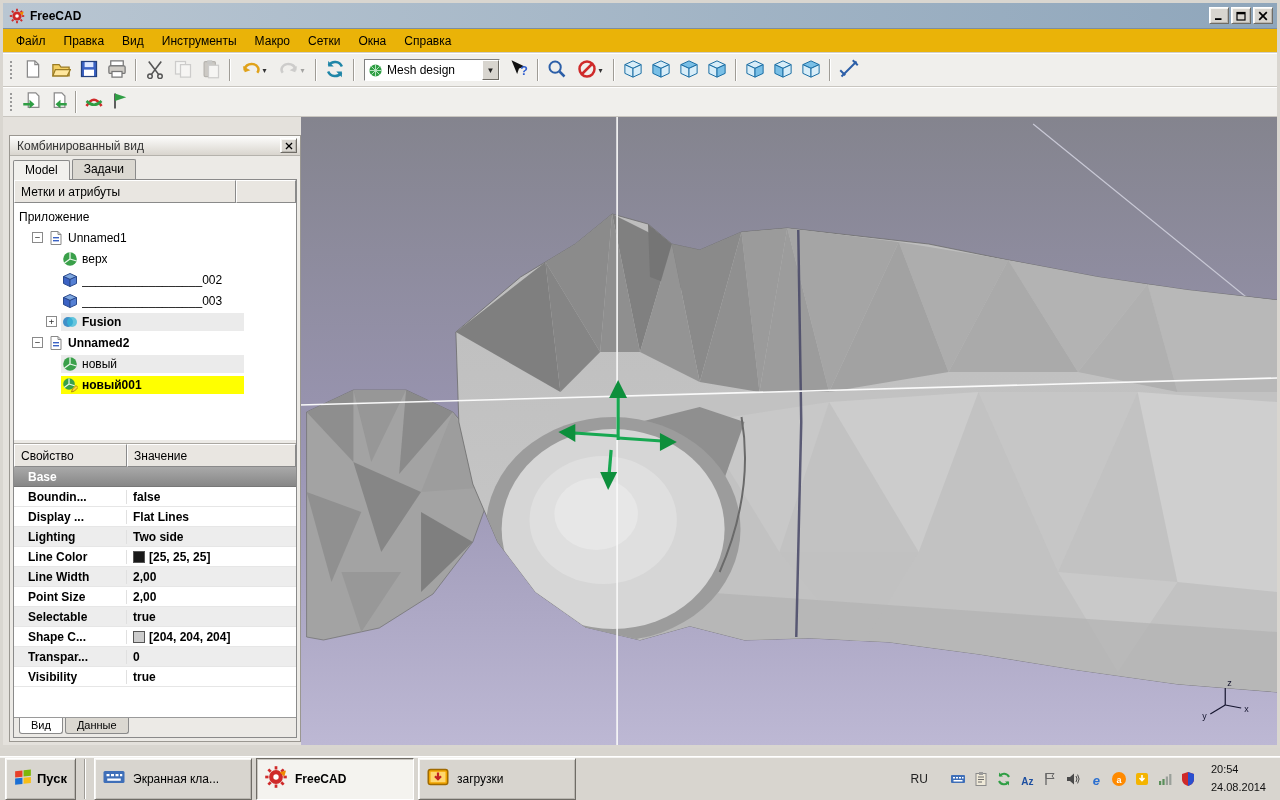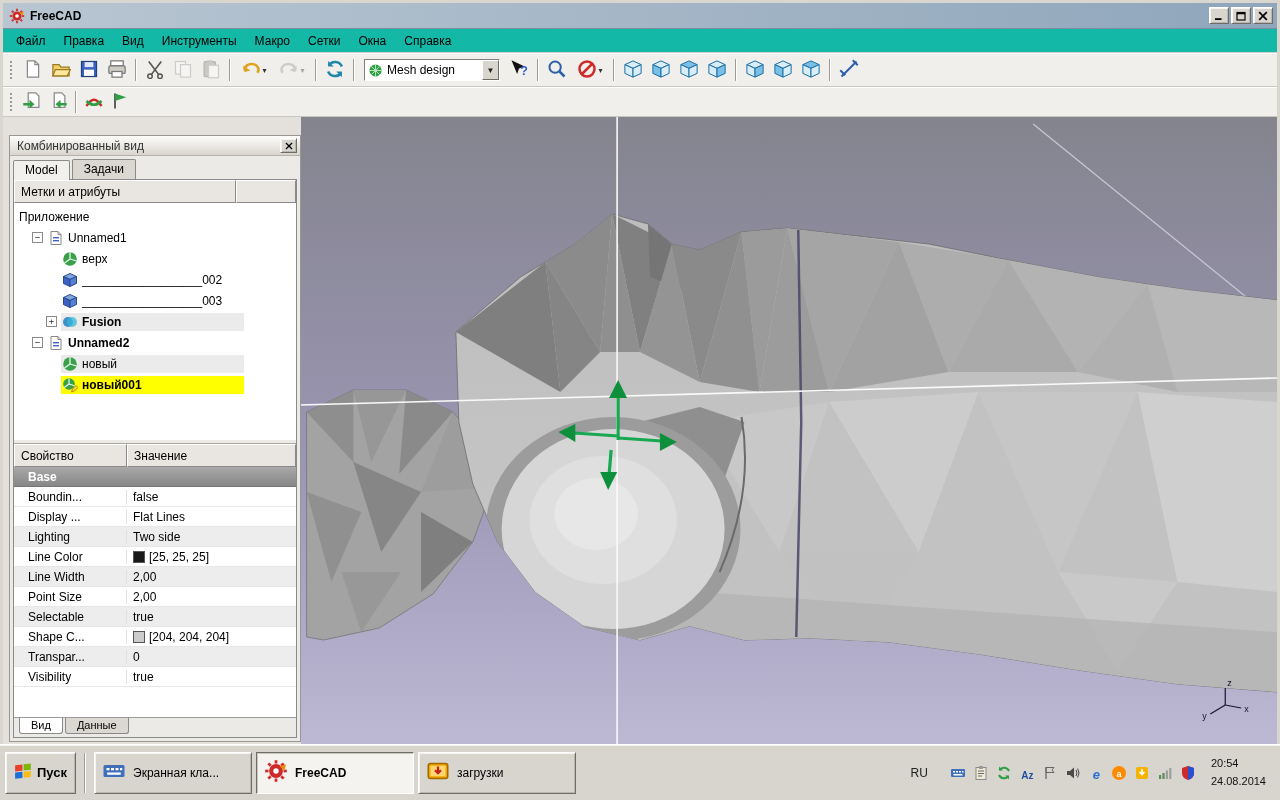--- a/index.html
+++ b/index.html
@@ -14,21 +14,21 @@
   .t-ic { width:16px; height:16px; flex:none; }
   .t-ic svg { width:16px; height:16px; }
   .t-text { font-weight:bold; margin-left:5px; color:#000; }
   .t-ctrls { margin-left:auto; display:flex; gap:2px; }
   .wbtn { width:20px; height:17px; display:flex; align-items:center; justify-content:center; padding:0; cursor:default; }
   .wbtn svg { width:10px; height:10px; }
   .raised { background:#d8d5cf; border:1px solid; border-color:#ffffff #6f6c66 #6f6c66 #ffffff;
             box-shadow:inset 1px 1px 0 #f6f5f2, inset -1px -1px 0 #b9b6b0; }
 
   .menubar { height:24px; flex:none; display:flex; align-items:center; padding-left:4px;
-             background:#14b8a6; border-bottom:1px solid #d2cfc9; }
+             background:#eab308; border-bottom:1px solid #d2cfc9; }
   .menu-item { padding:3px 9px; cursor:default; }
 
   .toolbar { flex:none; display:flex; align-items:center; padding:2px 4px;
              background:#f0efec; border-top:1px solid #ffffff; border-bottom:1px solid #c9c6c0; }
   .toolbar.row1 { height:34px; }
   .toolbar.row2 { height:30px; }
   .tb-handle { width:5px; height:20px; margin:0 5px 0 2px; flex:none;
                background:radial-gradient(circle,#9a9a9a 1px,transparent 1.3px) 0 0/4px 4px; }
   .tb-sep { width:2px; height:22px; margin:0 4px; flex:none;
             border-left:1px solid #9f9c96; border-right:1px solid #ffffff; }
@@ -84,34 +84,34 @@
   .tree-label { white-space:nowrap; overflow:hidden; }
   .tree-label.b { font-weight:bold; }
   .tree-row.shaded .cnt { background:#ebebeb; }
   .tree-row.selected .cnt { background:#ffff00; }
   .splitter { height:5px; flex:none; background:#eceae6; border-top:1px solid #fff; border-bottom:1px solid #aaa7a1; }
   .prop-header .pc1 { width:113px; flex:none; }
   .prop-header .pc2 { flex:1; }
   .prop-rows { flex:1; background:#fff; overflow:hidden; }
   .prop-group { height:20px; line-height:20px; padding-left:14px; font-weight:bold; color:#fff;
                 background:linear-gradient(#a9a9a9,#878787); border-bottom:1px solid #777; }
-  .prop-row { height:20px; display:flex; align-items:center; border-bottom:1px solid #e6e6e6; }
+  .prop-row { height:20px; display:flex; align-items:center; border-bottom:1px solid #e6e6e6;font-weight:bold; }
   .prop-rows > .prop-row:nth-child(2n+4) { background:#ededed; }
   .p-name { width:113px; flex:none; padding-left:14px; border-right:1px solid #e0e0e0;
             white-space:nowrap; overflow:hidden; }
   .p-val { flex:1; padding-left:6px; display:flex; align-items:center; gap:4px; white-space:nowrap; overflow:hidden; }
   .swatch { width:12px; height:12px; flex:none; border:1px solid #555; }
   .bottom-tabs { height:20px; flex:none; display:flex; gap:2px; padding-left:5px; align-items:flex-start;
                  background:#eceae6; border-top:1px solid #9a9a9a; }
   .btab { font-size:11px; padding:1px 11px 2px; background:#dbd8d1; border:1px solid #8a8a8a; border-top:none;
           border-radius:0 0 3px 3px; }
   .btab.active { background:#ffffff; }
 
   
-  .taskbar { position:absolute; left:0; right:0; bottom:0; height:56px; z-index:5;
+  .taskbar { position:absolute; left:0; right:0; bottom:0; height:44px; z-index:5;
              background:#d8d5cf; border-top:1px solid #ffffff; box-shadow:inset 0 1px 0 #f4f3f0;
              display:flex; align-items:center; padding:0 5px; gap:4px; }
   .start-btn { height:42px; min-width:62px; display:flex; align-items:center; gap:5px; padding:0 8px;
                font-weight:bold; font-size:13px; font-family:"Liberation Sans", sans-serif; }
   .start-btn svg { width:18px; height:18px; }
   .tb-div { width:2px; height:40px; border-left:1px solid #9f9c96; border-right:1px solid #fff; margin:0 4px; }
   .tasks { display:flex; gap:4px; }
   .task-btn { width:158px; height:42px; display:flex; align-items:center; gap:7px; padding:0 7px;
               font-size:12px; font-family:"Liberation Sans", sans-serif; text-align:left; }
   .task-btn .t-label { flex:1; white-space:nowrap; overflow:hidden; text-overflow:ellipsis; }

